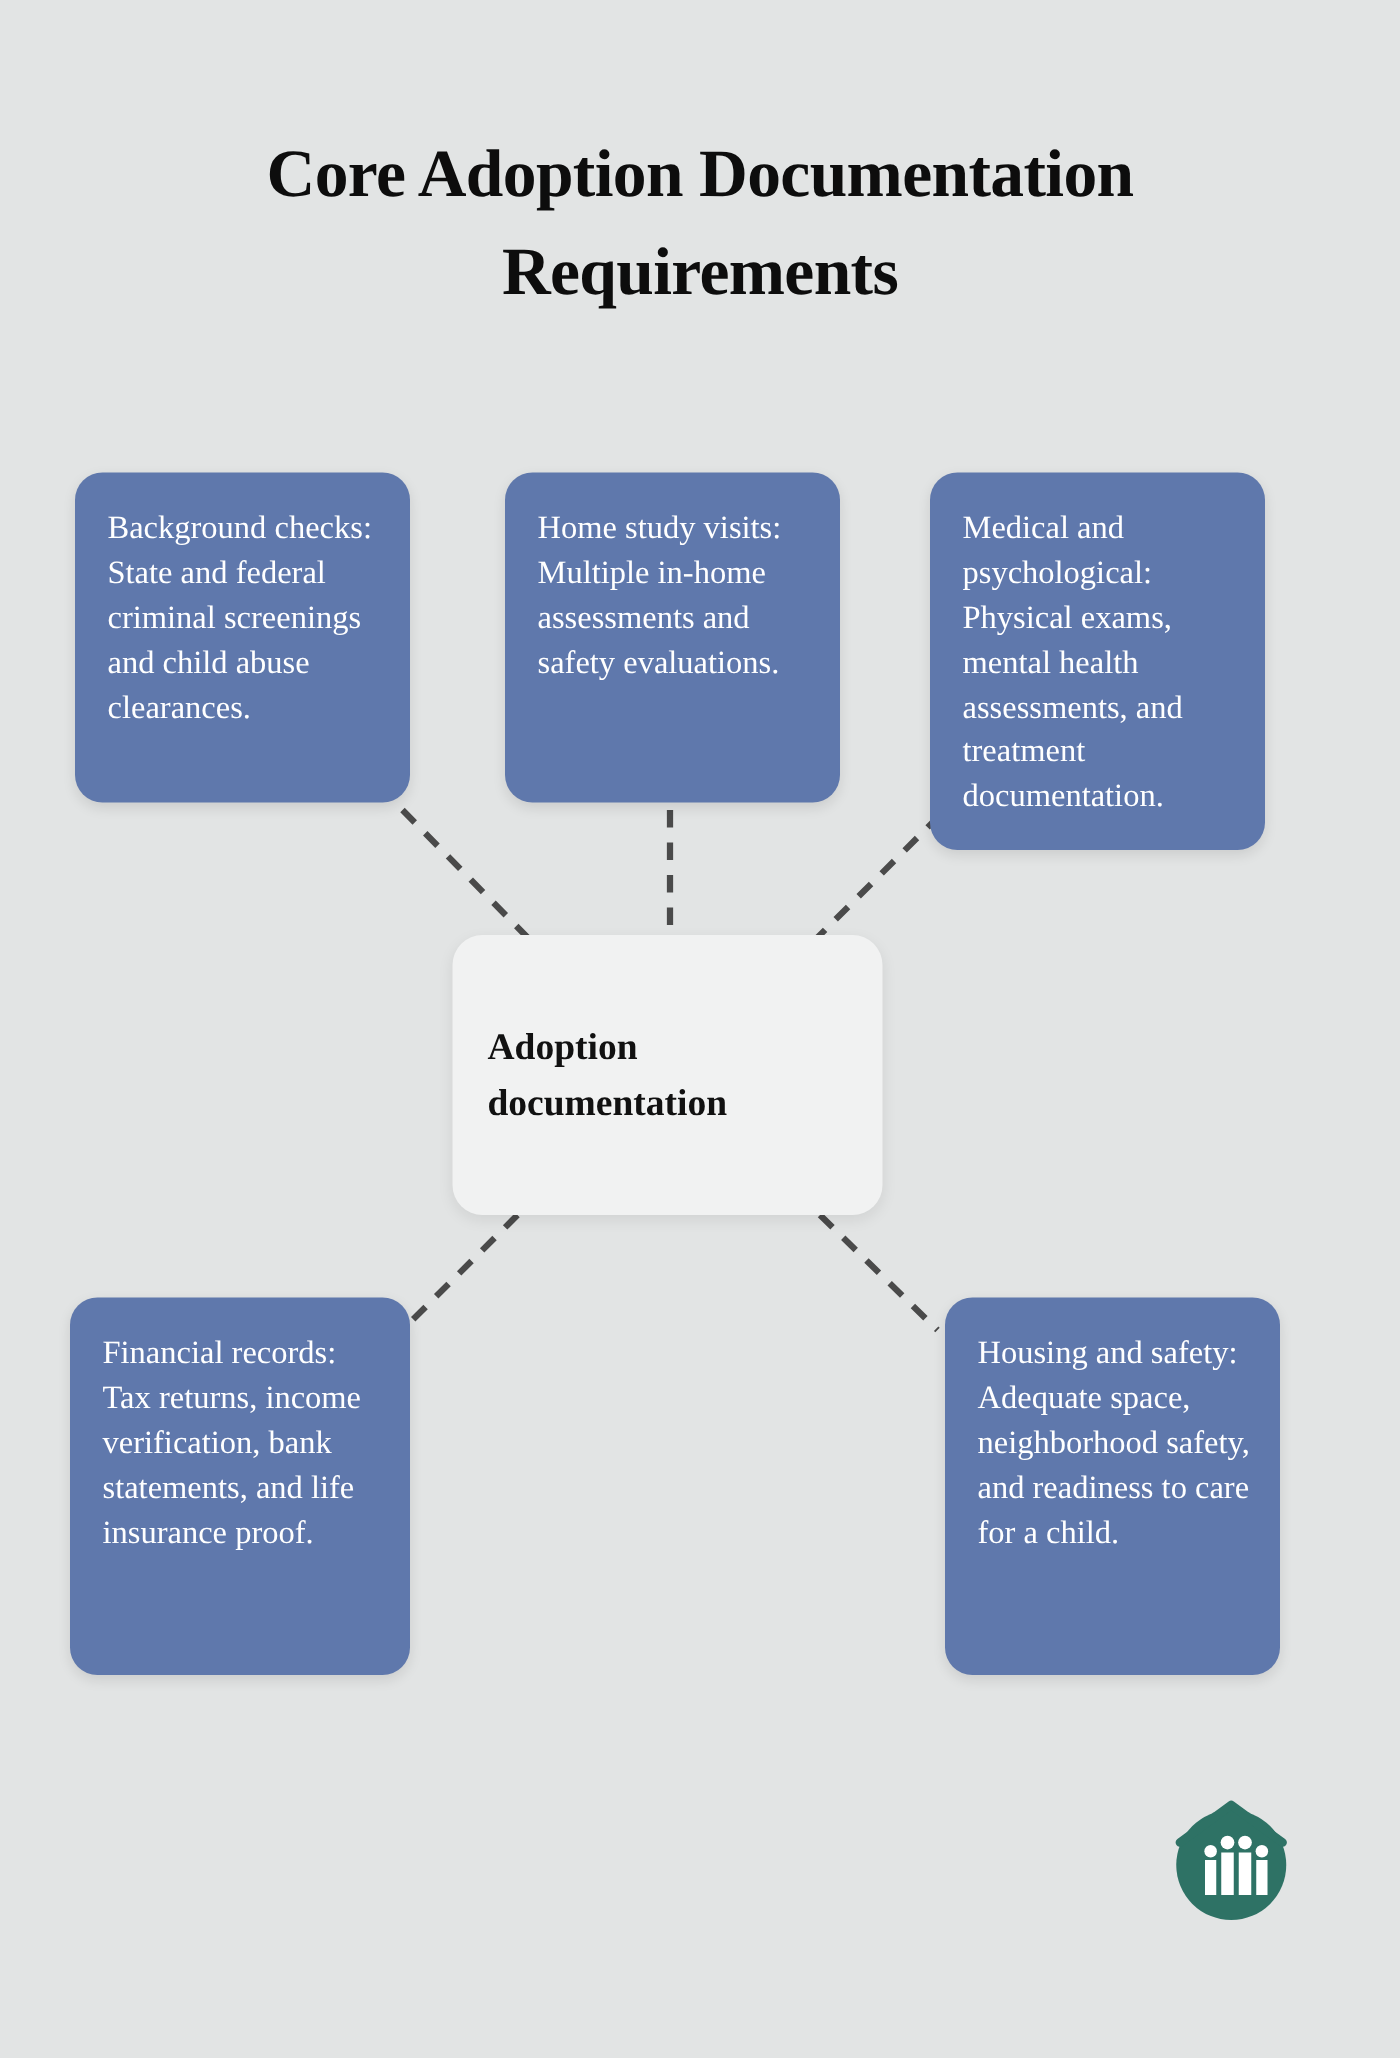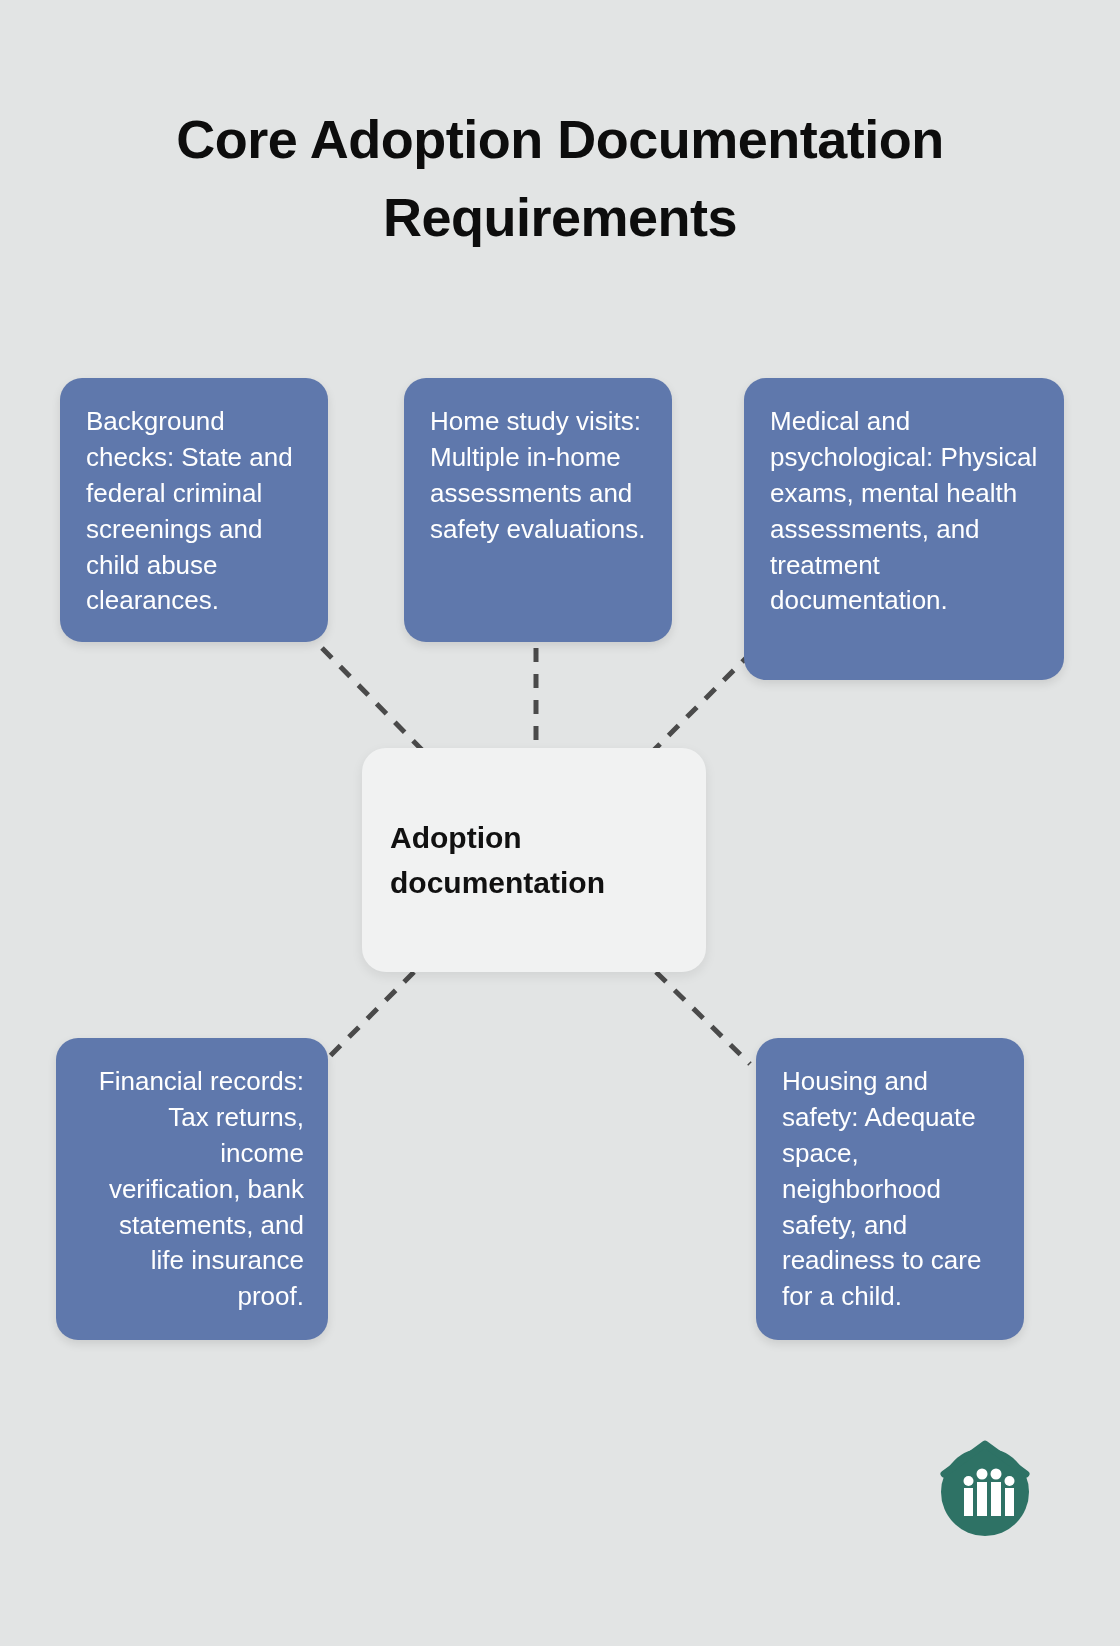--- a/index.html
+++ b/index.html
@@ -11,20 +11,21 @@
     height: 1646px;
     background: #e2e4e4;
     font-family: "Liberation Sans", sans-serif;
     position: relative;
     overflow: hidden;
   }
   .page {
     position: relative;
     width: 1120px;
     height: 1646px;
+    font-family: Liberation Serif, serif;
   }
   .title {
     position: absolute;
     left: 60px;
     top: 100px;
     width: 1000px;
     text-align: center;
     font-size: 54px;
     line-height: 1.45;
     font-weight: bold;
@@ -44,22 +45,22 @@
     border-radius: 22px;
     background: #5f78ac;
     color: #ffffff;
     font-size: 26px;
     line-height: 1.38;
     padding: 26px 24px 26px 26px;
     box-shadow: 0 4px 10px rgba(0,0,0,0.10);
   }
   .node-bg-checks   { left: 60px;  top: 378px;  width: 268px; height: 264px; }
   .node-home-study  { left: 404px; top: 378px;  width: 268px; height: 264px; }
-  .node-medical     { left: 744px; top: 378px;  width: 320px; height: 302px; }
-  .node-financial   { left: 56px;  top: 1038px; width: 272px; height: 302px; text-align: right; }
+  .node-medical     { left: 744px; top: 378px;  width: 268px; height: 302px; }
+  .node-financial   { left: 56px;  top: 1038px; width: 272px; height: 302px; }
   .node-housing     { left: 744px; top: 1038px; width: 268px; height: 302px; margin-left: 12px; }
 
   .center-node {
     position: absolute;
     left: 362px;
     top: 748px;
     width: 344px;
     height: 224px;
     border-radius: 24px;
     background: #f1f2f2;

